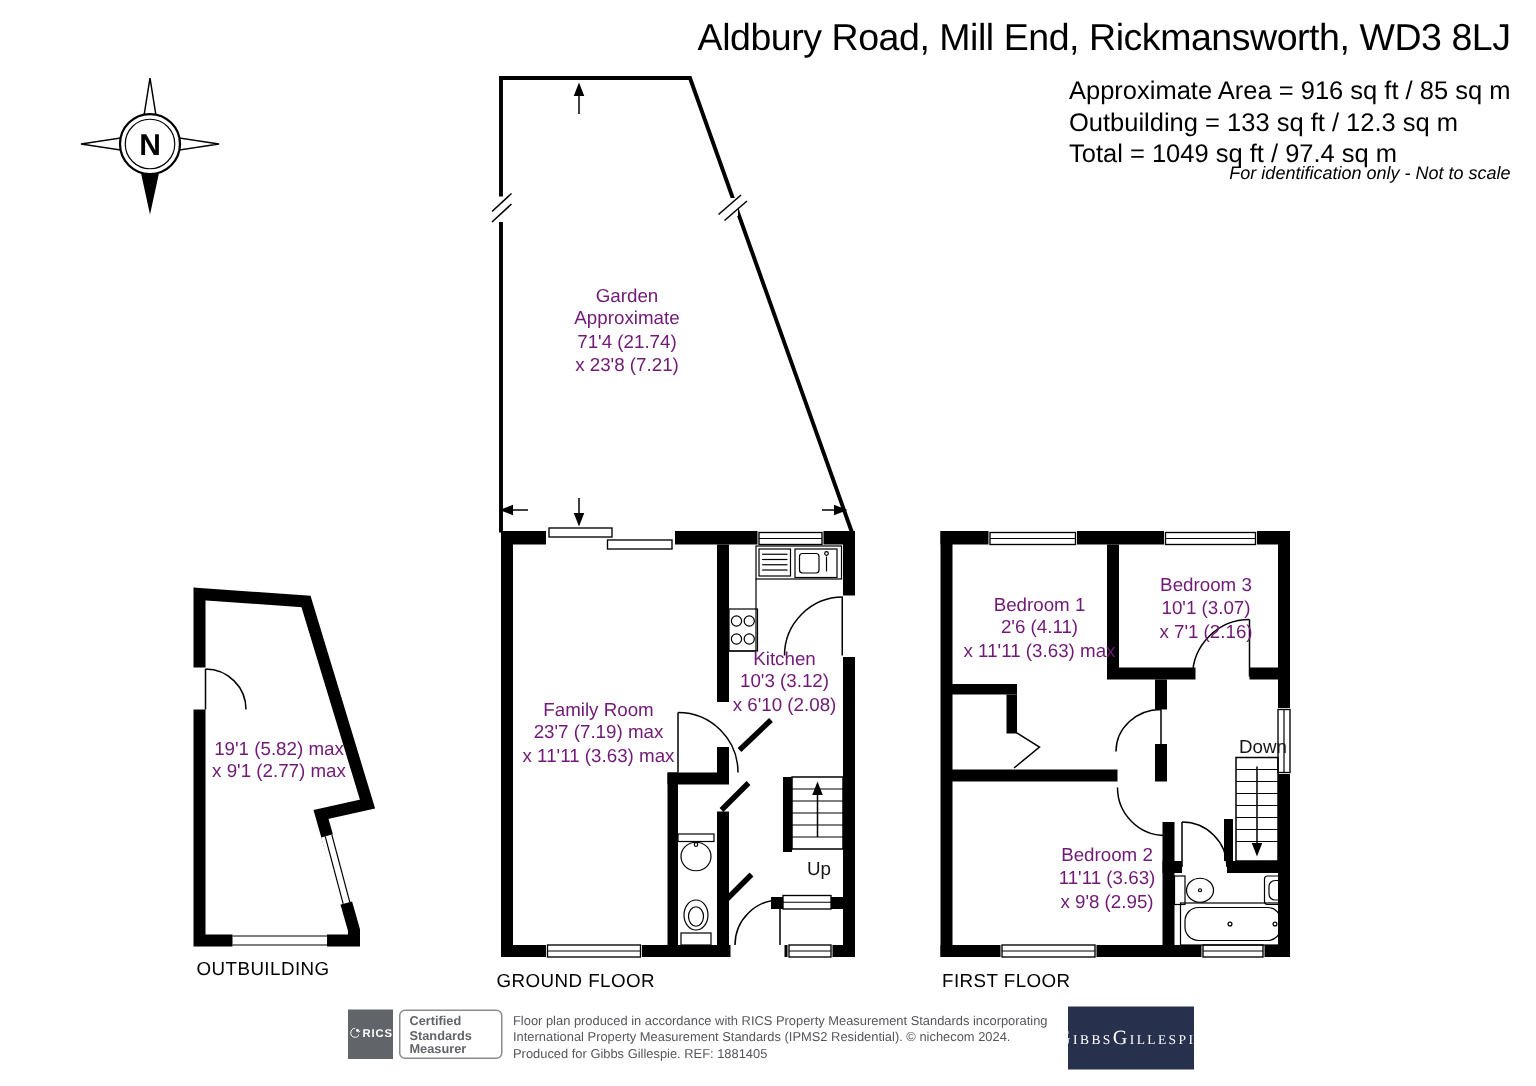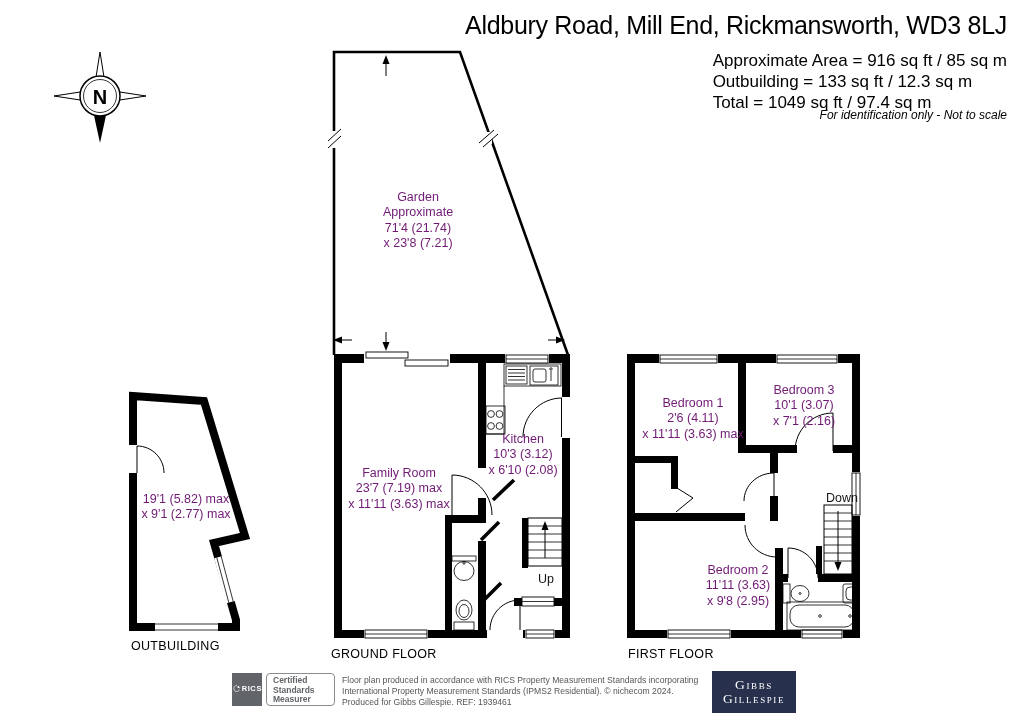--- a/index.html
+++ b/index.html
@@ -33,21 +33,21 @@
             background:var(--rics-gray,#616468);color:#fff;display:flex;flex-direction:row;
             align-items:center;justify-content:flex-end;padding-bottom:2px;box-sizing:border-box;}
   .rics-box .brand{font-size:7.5px;font-weight:700;letter-spacing:0.6px;}
   .rics-badge{position:absolute;left:266px;top:673px;width:69px;height:33px;
               border:1.5px solid #8a8c8f;border-radius:4px;box-sizing:border-box;
               padding:2px 0 0 6px;color:var(--rics-gray,#616468);
               font-size:8.5px;font-weight:700;line-height:9.6px;}
   .footer-disclaimer{position:absolute;left:342px;top:675px;font-size:8.6px;line-height:11px;
                      color:var(--footer-gray,#55565a);white-space:nowrap;}
   .agent-box{position:absolute;left:712px;top:671px;width:84px;height:42px;
-             background:var(--agent-navy,#27304d);color:#fff;display:flex;flex-direction:column;
+             background:var(--agent-navy,#27304d);color:#fff;display:flex;flex-direction:row;
              align-items:center;justify-content:center;
              font-family:"Liberation Serif","DejaVu Serif",serif;
              font-variant:small-caps;letter-spacing:1.6px;font-size:13.5px;line-height:14px;}
   .compass-n{font-family:"Liberation Sans",sans-serif;font-size:20px;font-weight:700;}
 </style>
 </head>
 <body>
 
 <div class="page">
 
@@ -334,20 +334,20 @@
     <div class="brand">RICS</div>
   </div>
   <div class="rics-badge">
     <div>Certified</div>
     <div>Standards</div>
     <div>Measurer</div>
   </div>
   <div class="footer-disclaimer">
     <div>Floor plan produced in accordance with RICS Property Measurement Standards incorporating</div>
     <div>International Property Measurement Standards (IPMS2 Residential).   © nichecom 2024.</div>
-    <div>Produced for Gibbs Gillespie.   REF: 1939461</div>
+    <div>Produced for Gibbs Gillespie.   REF: 1881405</div>
   </div>
   <div class="agent-box">
     <div>Gibbs</div>
     <div>Gillespie</div>
   </div>
 
 </div>
 
 </body></html>

